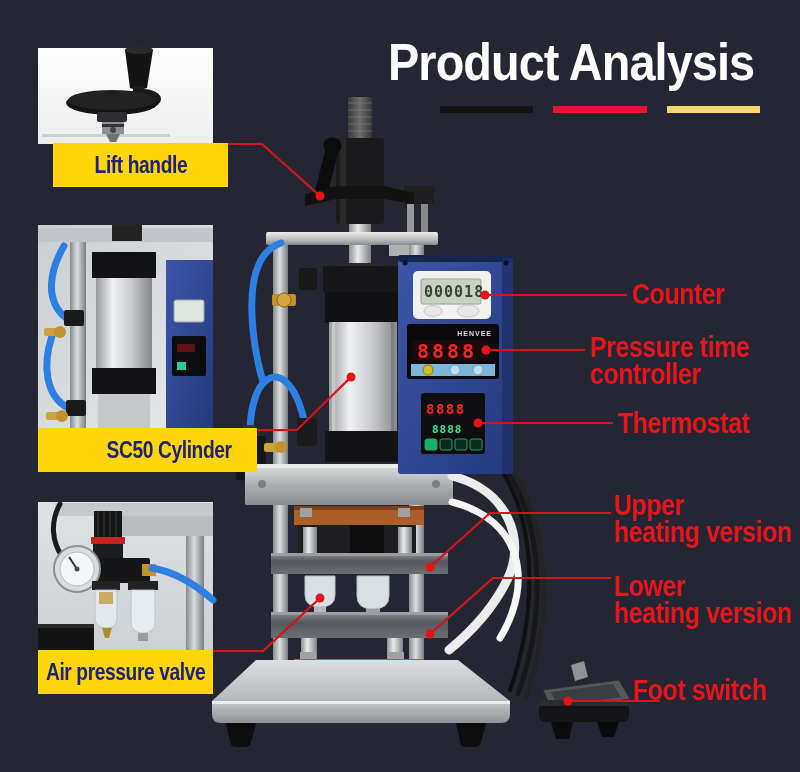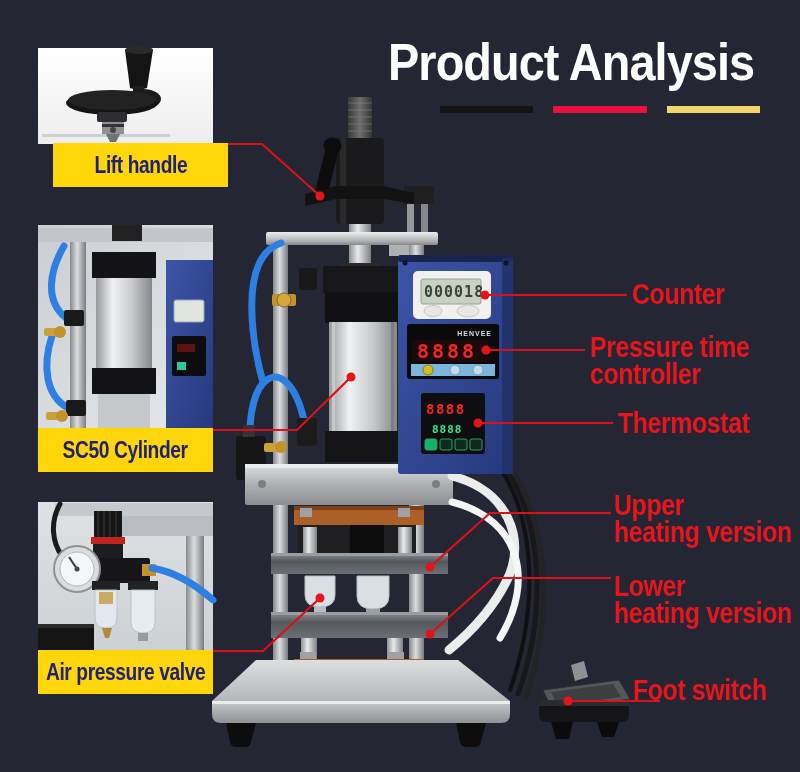--- a/index.html
+++ b/index.html
@@ -20,21 +20,21 @@
   .bar.b2{left:553px;width:94px;}
   .bar.b3{left:667px;width:93px;}
   .ylabel{
     position:absolute;width:175px;height:44px;left:38px;
     display:flex;align-items:center;justify-content:center;
   }
   .ylabel span{
     font-size:24px;font-weight:bold;white-space:nowrap;
     transform:scaleX(.8);letter-spacing:-.5px;
   }
-  .yl1{top:143px;margin-left:15px;} .yl2{top:428px;} .yl3{top:650px;text-align:right;}
+  .yl1{top:143px;margin-left:15px;} .yl2{top:428px;padding-left:44px;} .yl3{top:650px;text-align:right;}
   .callout{
     position:absolute;font-weight:bold;font-size:29px;line-height:27px;
     letter-spacing:-.5px;white-space:nowrap;
     transform:scaleX(.86);transform-origin:left top;
   }
   .co-counter{left:632px;top:281px;}
   .co-ptc{left:590px;top:334px;}
   .co-thermo{left:618px;top:410px;}
   .co-upper{left:614px;top:492px;}
   .co-lower{left:614px;top:573px;}

